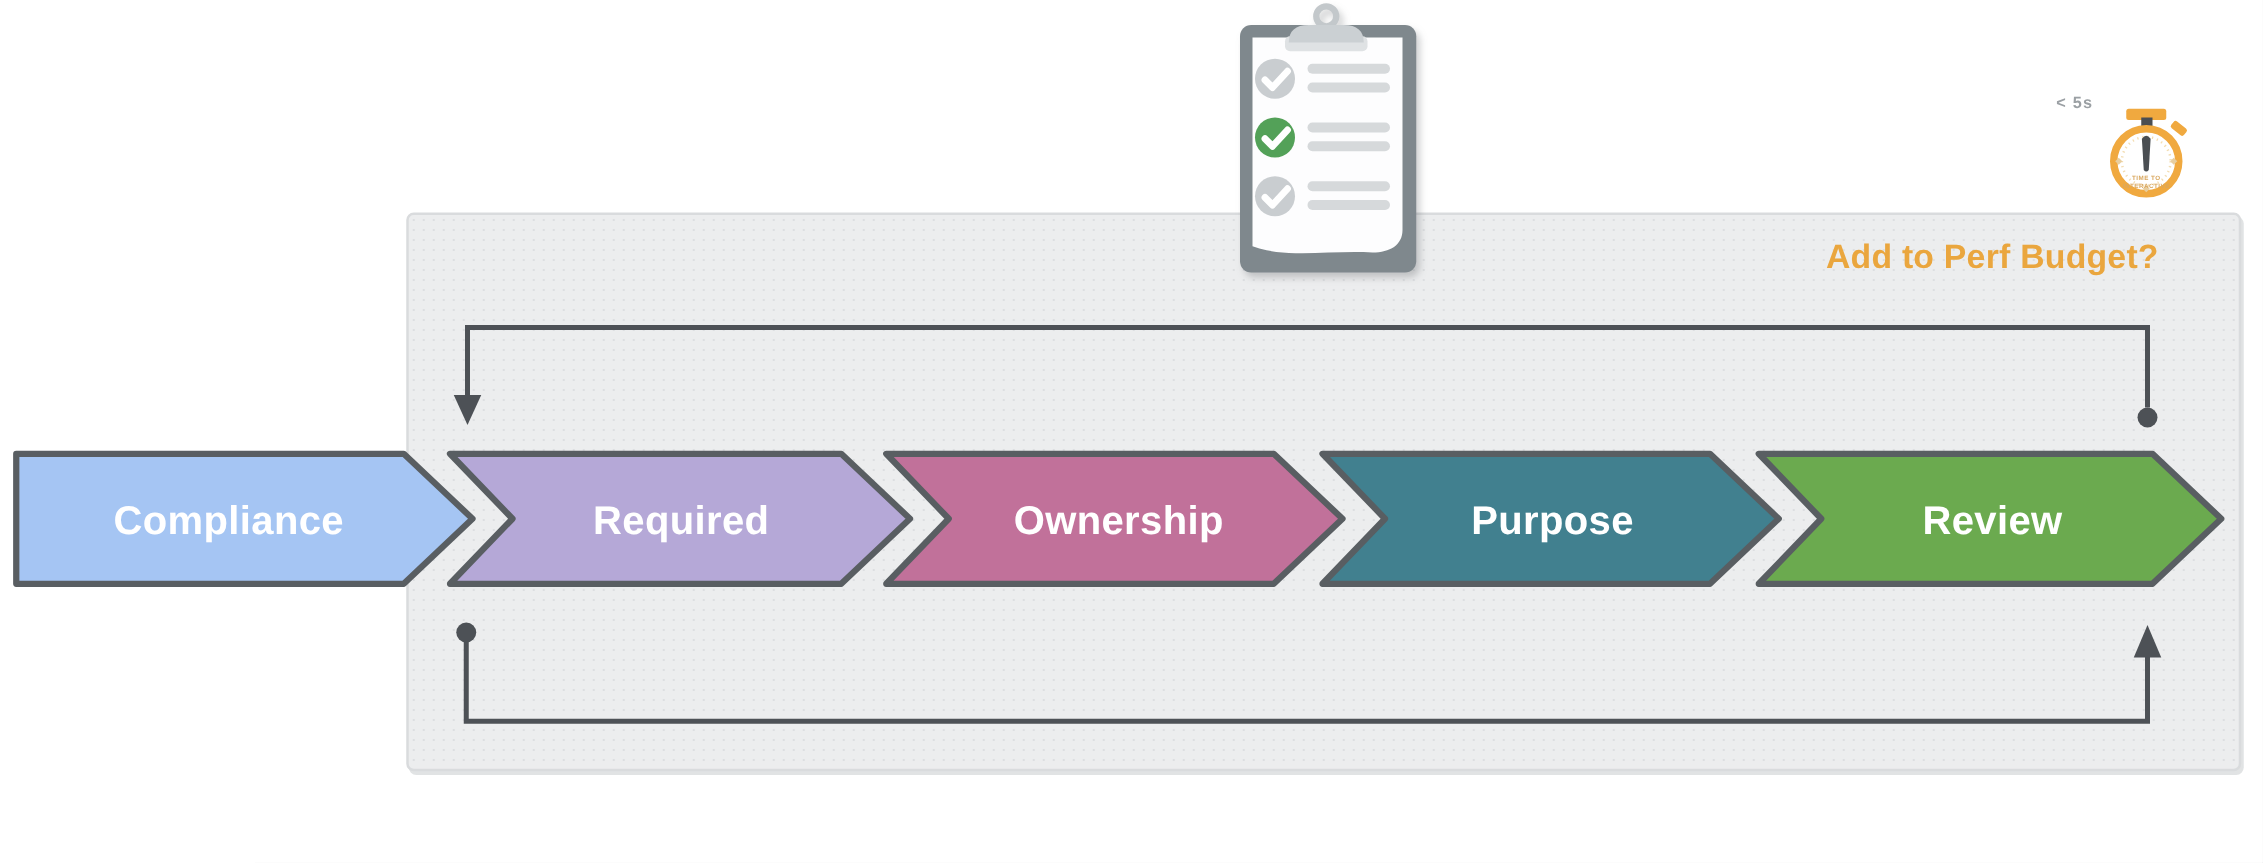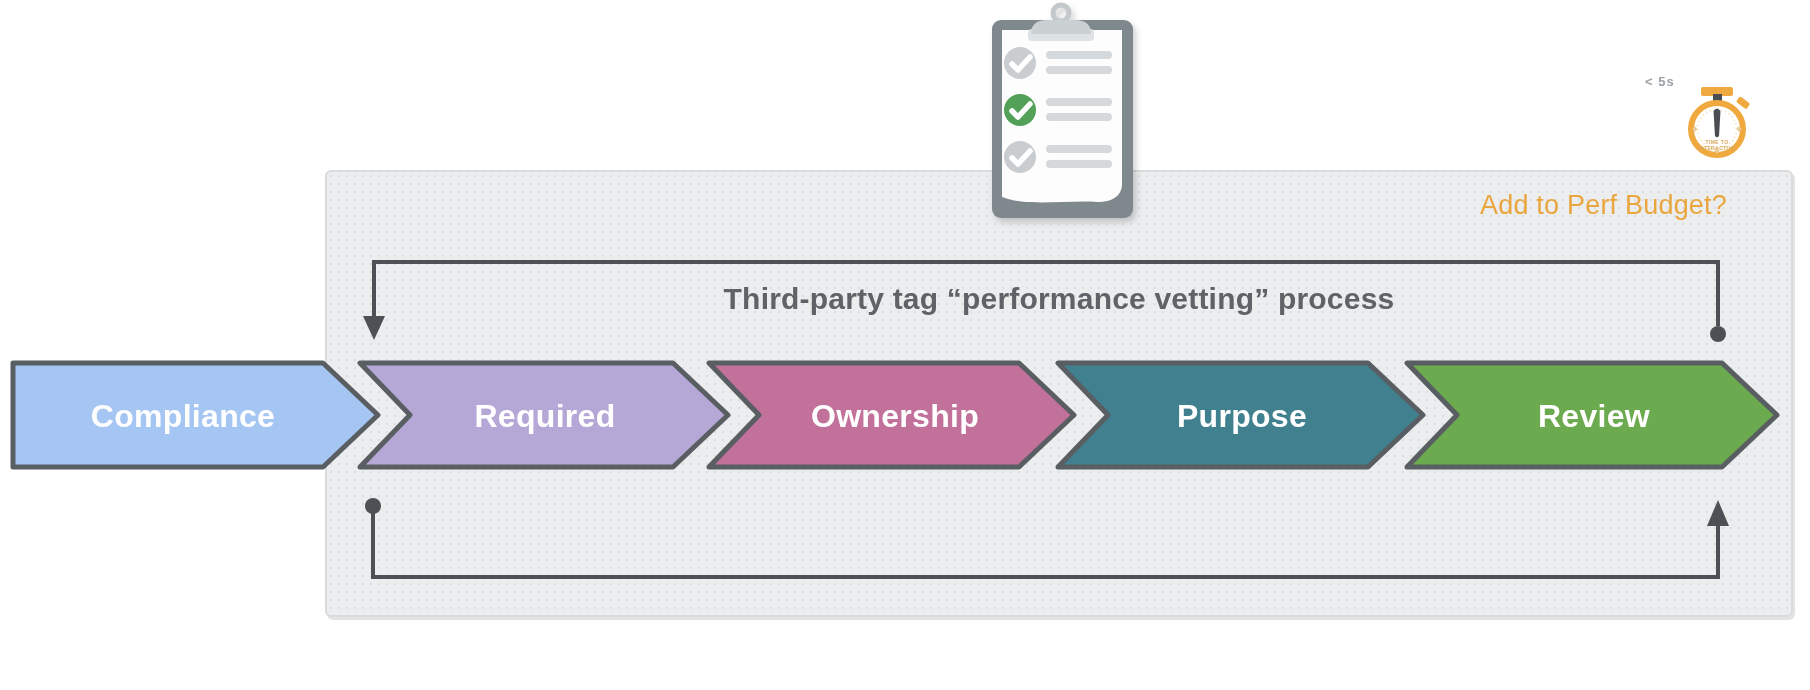--- a/index.html
+++ b/index.html
@@ -26,21 +26,21 @@
   .diagram-title{
     position:absolute;
     left:325px;top:282px;width:1468px;
     text-align:center;
     font-size:30px;font-weight:700;
     color:#5f6368;letter-spacing:0.2px;
   }
   .perf-badge{
     position:absolute;
     right:83px;top:190px;
-    font-size:27px;font-weight:400;
+    font-size:27px;font-weight:700;
     color:#eaa63e;letter-spacing:0.2px;
   }
   .watch-caption{
     position:absolute;
     left:1645px;top:74px;width:144px;
     text-align:left;
     font-size:13px;font-weight:700;
     color:#9ba0a4;letter-spacing:1px;
   }
   .stage-label{
@@ -136,17 +136,16 @@
       <circle cx="1717" cy="129" r="19.5" fill="none" stroke="#f3ddb2" stroke-width="2" stroke-dasharray="1 3"></circle>
       <rect x="1693" y="127" width="4" height="4" transform="rotate(45 1695 129)" fill="#e8ce9f"></rect>
       <rect x="1737" y="127" width="4" height="4" transform="rotate(45 1739 129)" fill="#e8ce9f"></rect>
       <rect x="1715" y="149" width="4" height="4" transform="rotate(45 1717 151)" fill="#e8ce9f"></rect>
       <path d="M1713.5,111 Q1717,106 1720.5,111 L1719,136 Q1717,138.5 1715,136 Z" fill="#4a4e52"></path>
       <text class="dial-text" x="1717" y="144" text-anchor="middle">TIME TO</text>
       <text class="dial-text" x="1717" y="150" text-anchor="middle">INTERACTIVE</text>
     </g>
   </svg>
 
-  <div class="diagram-title">Third-party tag “performance vetting” process</div>
   <div class="perf-badge">Add to Perf Budget?</div>
   <div class="watch-caption">&lt; 5s</div>
 
 </div>
 
 </body></html>

